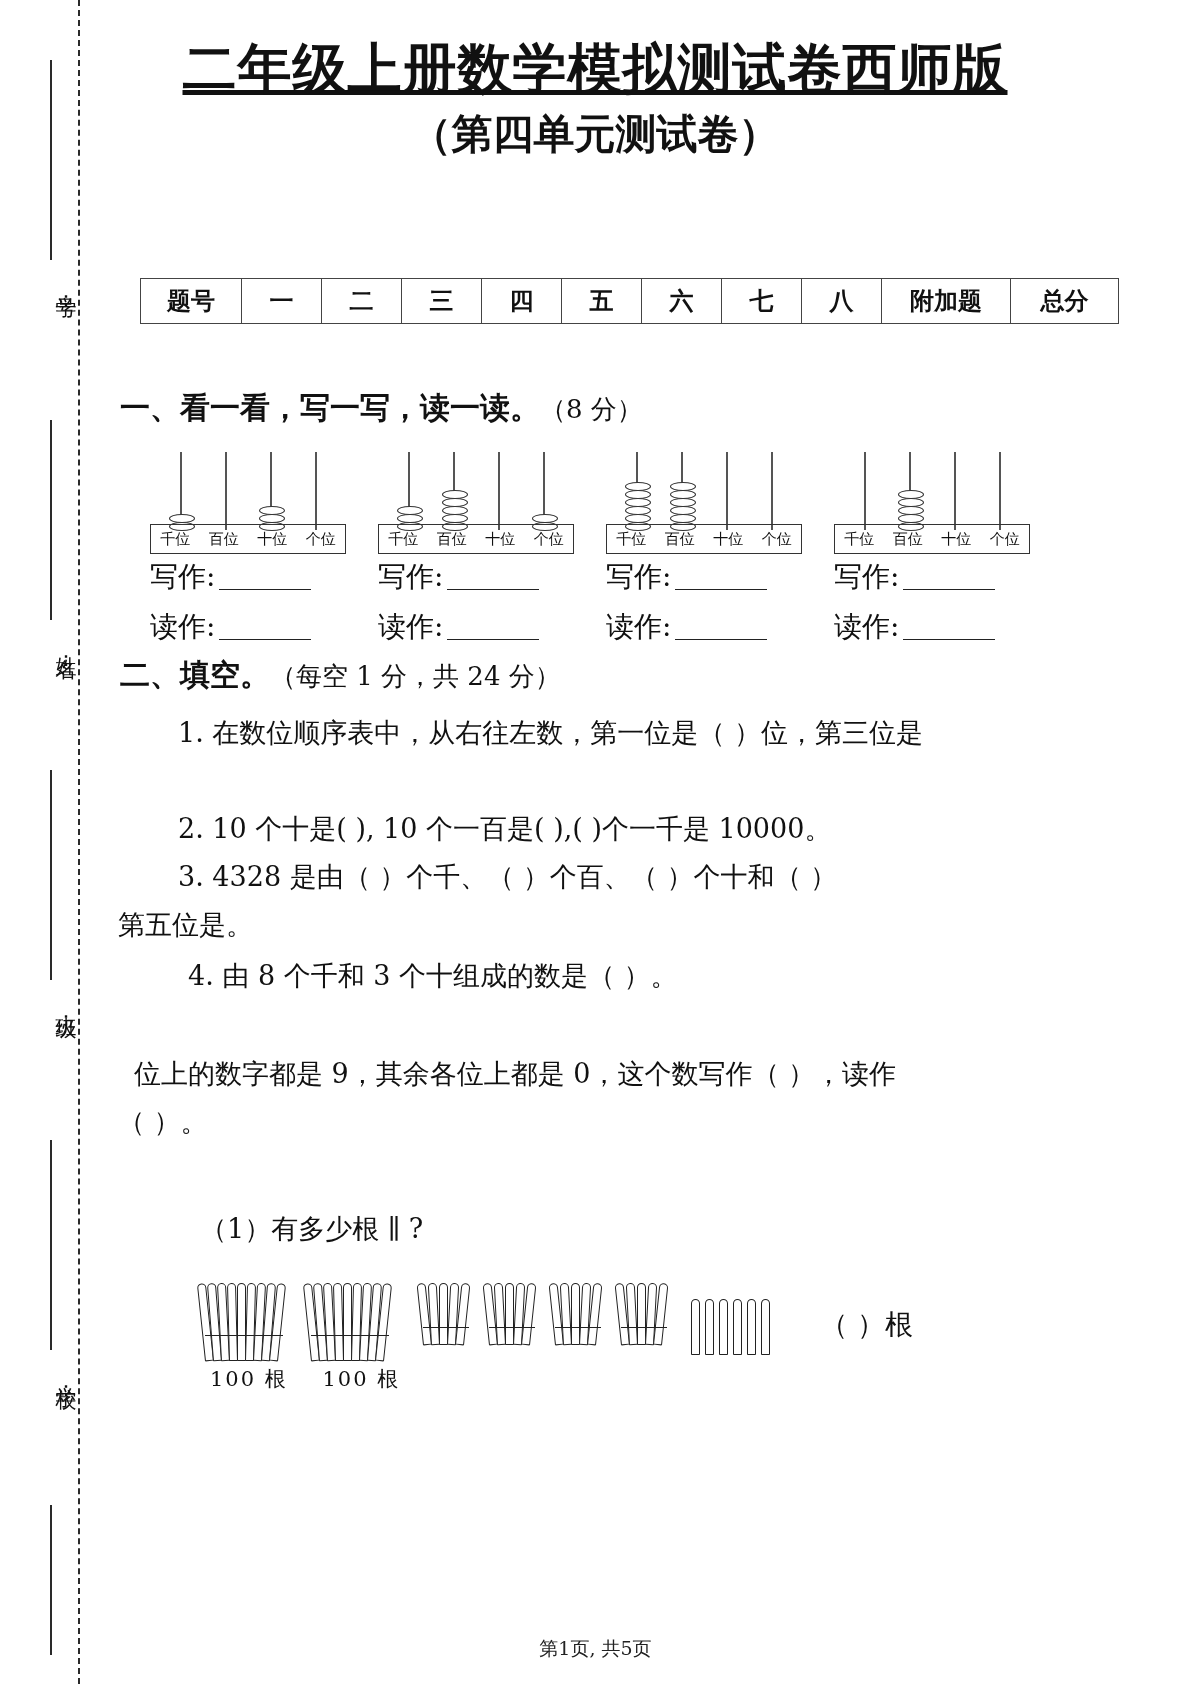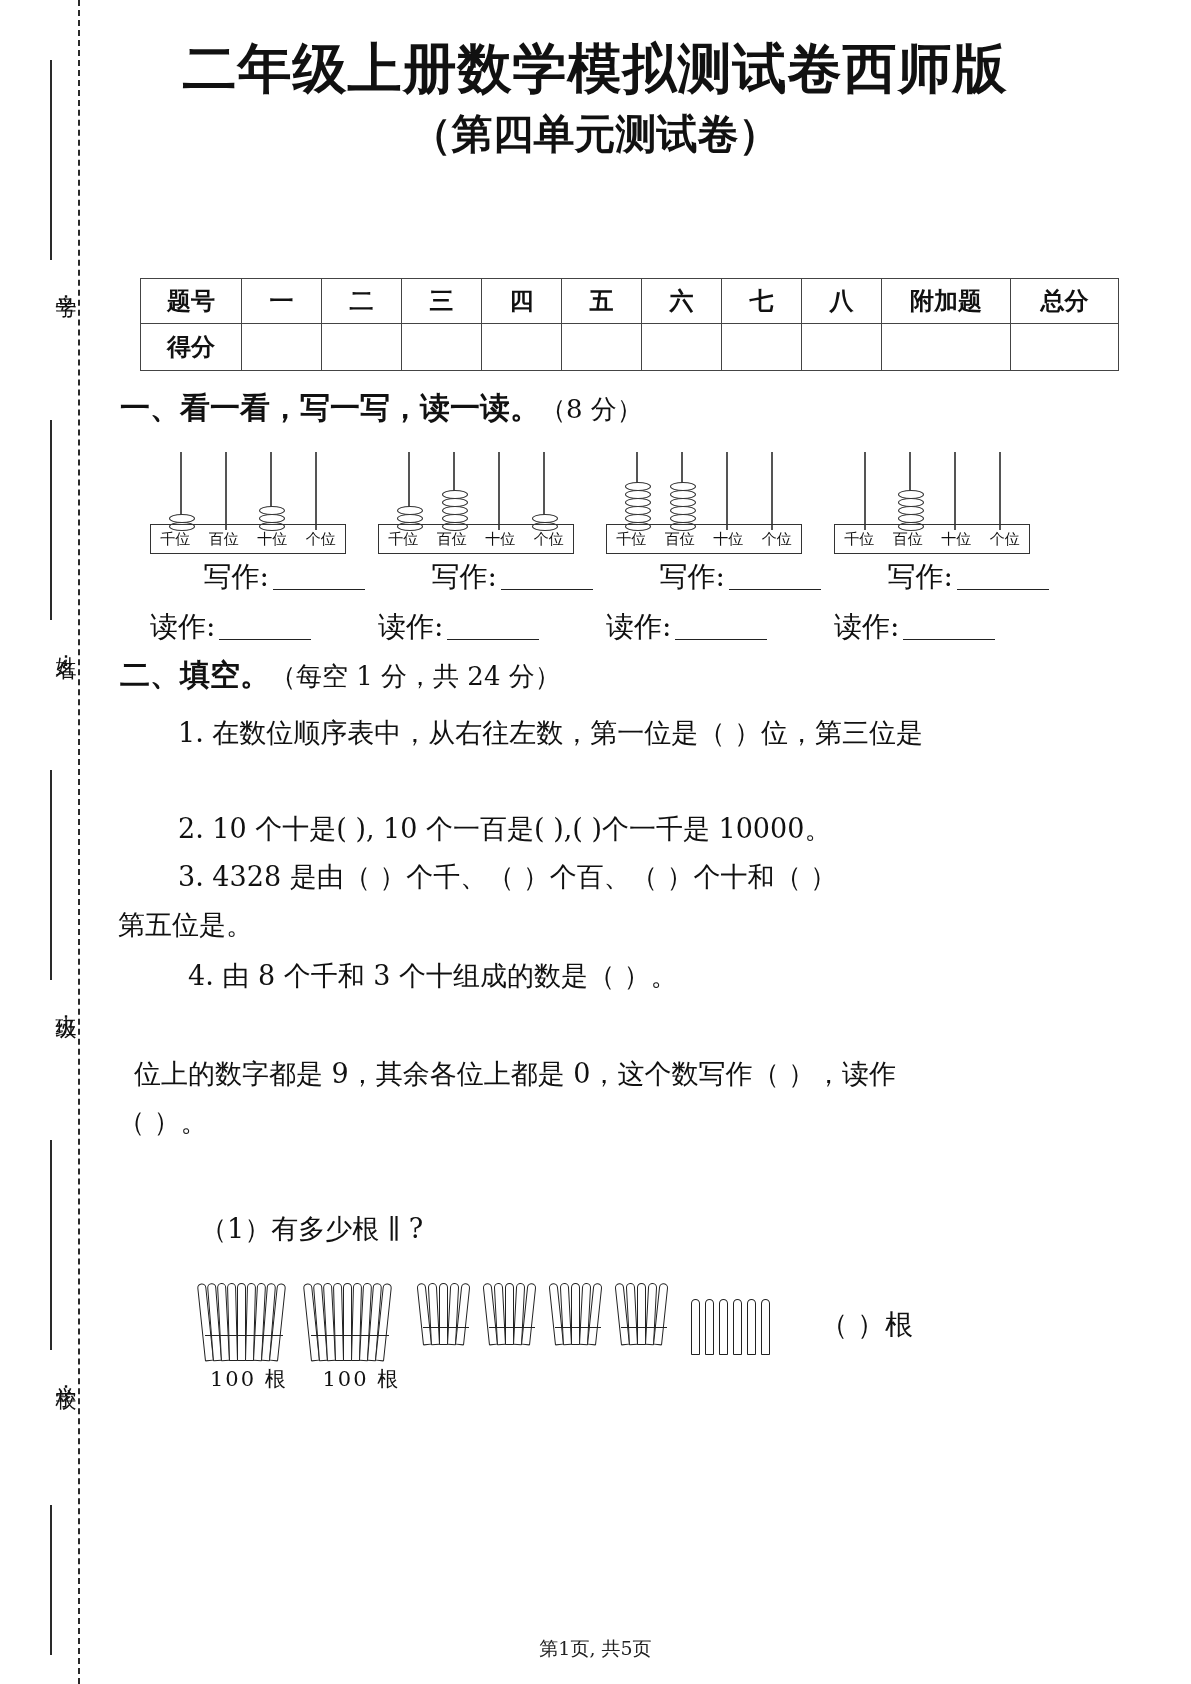--- a/index.html
+++ b/index.html
@@ -33,20 +33,21 @@
     position:absolute;left:26px;width:0;
     border-left:2px solid #2a2a2a;
   }
 
   
   .title-wrap{position:absolute;left:120px;top:36px;width:950px;text-align:center;}
   .title-main{
     font-family:"DejaVu Sans","Liberation Sans",sans-serif;
     font-weight:bold;font-size:54px;line-height:1.22;letter-spacing:1px;
     white-space:nowrap;
+    text-decoration:underline;
   }
   .title-sub{
     font-family:"DejaVu Sans","Liberation Sans",sans-serif;
     font-weight:bold;font-size:41px;line-height:1.5;margin-top:2px;
   }
 
   
   .meta-line{
     position:absolute;right:145px;top:240px;
     font-size:25px;font-family:"DejaVu Sans","Liberation Sans",sans-serif;
@@ -184,33 +185,20 @@
       <td class="num">二</td>
       <td class="num">三</td>
       <td class="num">四</td>
       <td class="num">五</td>
       <td class="num">六</td>
       <td class="num">七</td>
       <td class="num">八</td>
       <td class="extra">附加题</td>
       <td class="total">总分</td>
     </tr>
-    <tr class="row2">
-      <td class="lead">得分</td>
-      <td class="num"></td>
-      <td class="num"></td>
-      <td class="num"></td>
-      <td class="num"></td>
-      <td class="num"></td>
-      <td class="num"></td>
-      <td class="num"></td>
-      <td class="num"></td>
-      <td class="extra"></td>
-      <td class="total"></td>
-    </tr>
   </tbody>
     </table>
 
   <div class="sec-head" style="left:120px;top:388px;">
     <span>一、看一看，写一写，读一读。</span><span class="pts">（8 分）</span>
   </div>
 
   <div class="abacus-row" id="abacus-row">
       <div class="abacus" style="left: 0px;">
         <div class="rods">
@@ -311,21 +299,21 @@
         </div>
         <div class="place-box">
           <div class="place-cell">千位</div>
           <div class="place-cell">百位</div>
           <div class="place-cell">十位</div>
           <div class="place-cell">个位</div>
         </div>
       </div>
     </div>
 
-  <div class="wr-row" style="top:558px;text-align:right;" id="write-row">
+  <div class="wr-row" style="top:558px;" id="write-row">
       <div class="wr-cell" style="left: 0px;"><span>写作:</span><span class="blank"></span></div>
       <div class="wr-cell" style="left: 228px;"><span>写作:</span><span class="blank"></span></div>
       <div class="wr-cell" style="left: 456px;"><span>写作:</span><span class="blank"></span></div>
       <div class="wr-cell" style="left: 684px;"><span>写作:</span><span class="blank"></span></div>
     </div>
 
   <div class="wr-row" style="top:608px;" id="read-row">
       <div class="wr-cell" style="left: 0px;"><span>读作:</span><span class="blank"></span></div>
       <div class="wr-cell" style="left: 228px;"><span>读作:</span><span class="blank"></span></div>
       <div class="wr-cell" style="left: 456px;"><span>读作:</span><span class="blank"></span></div>

